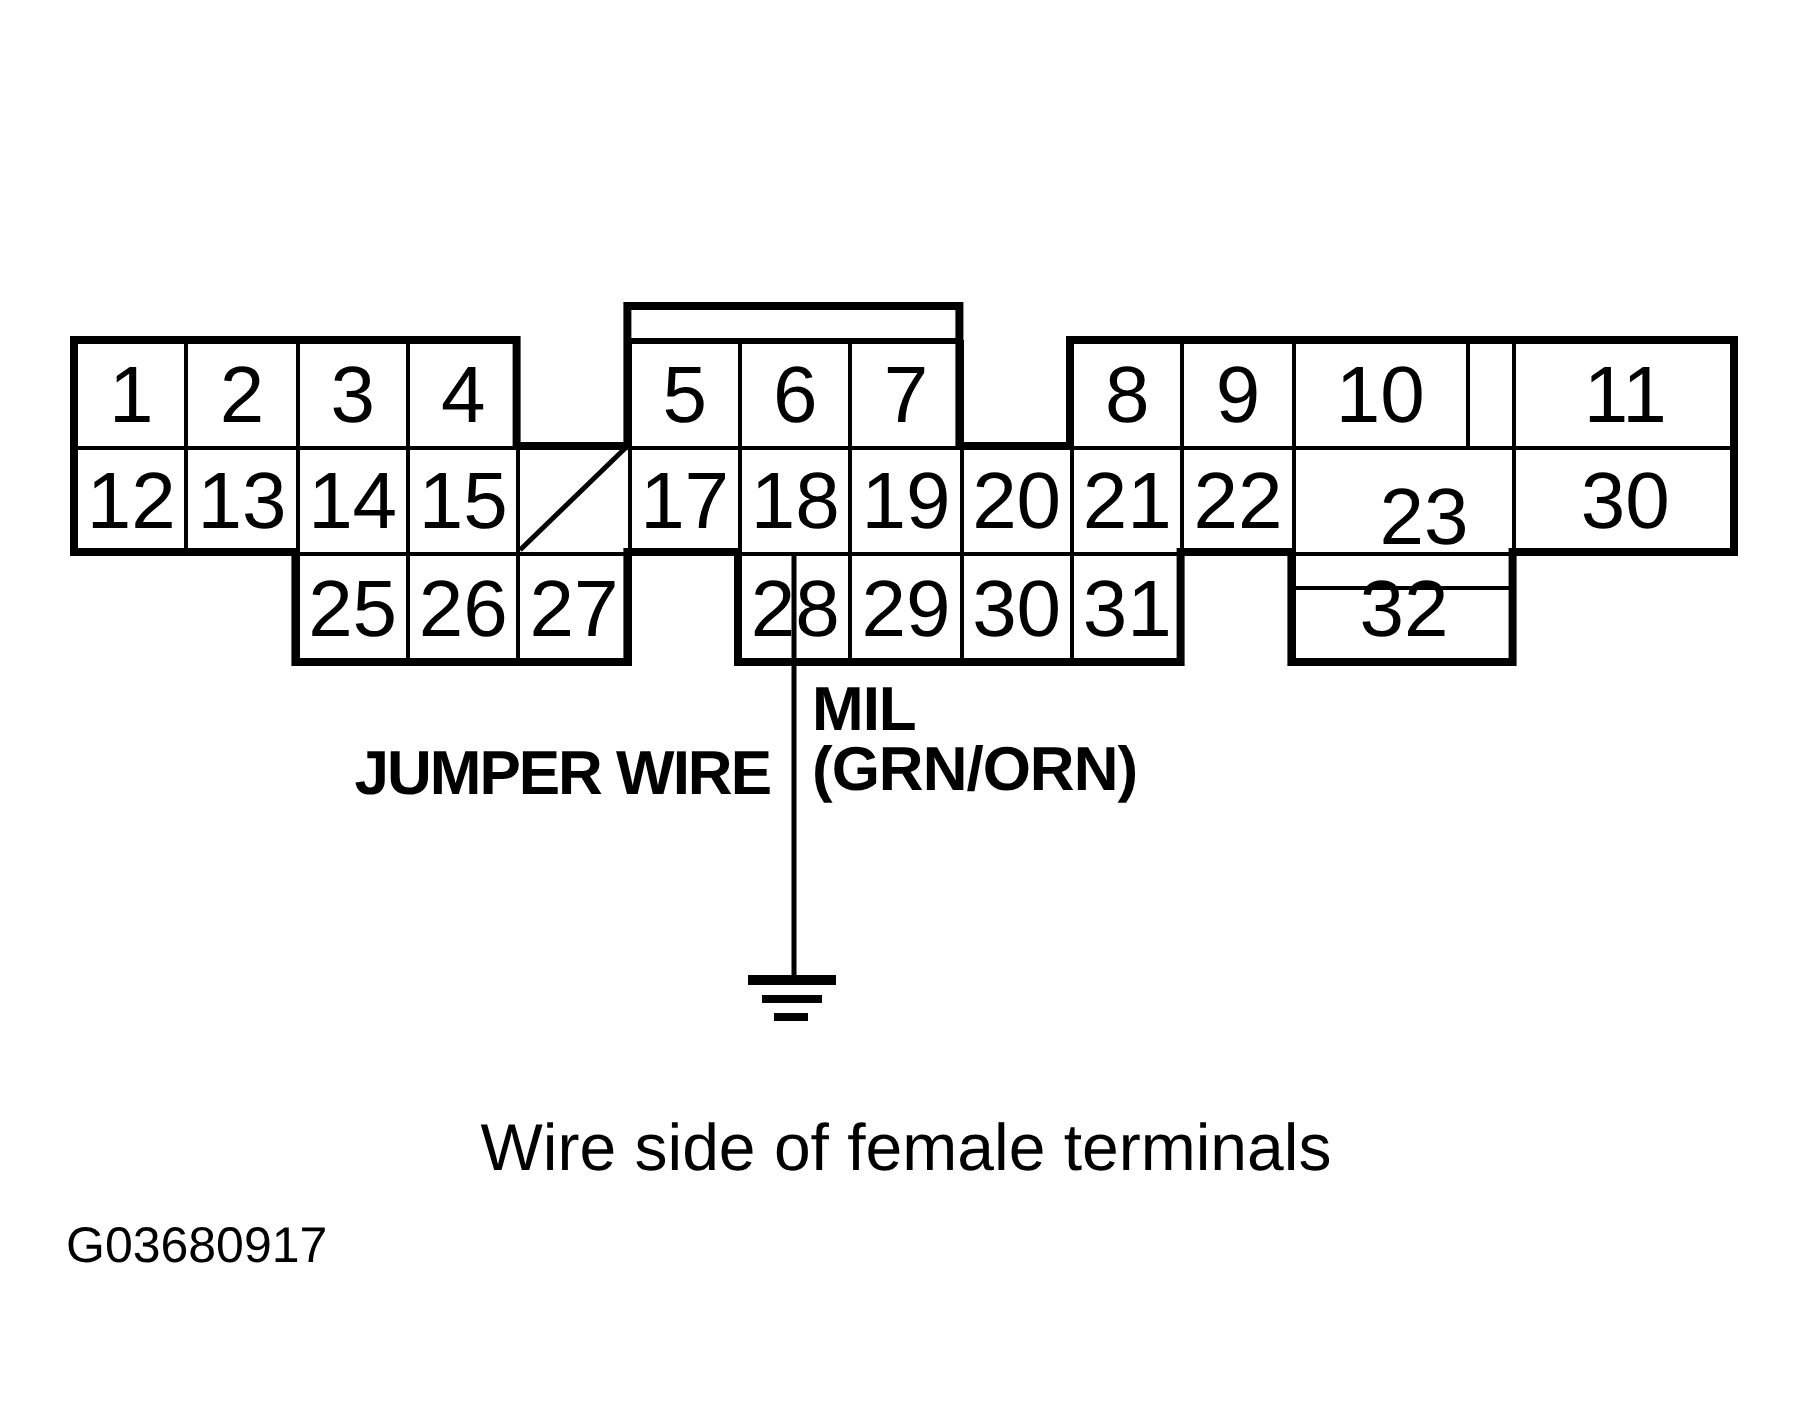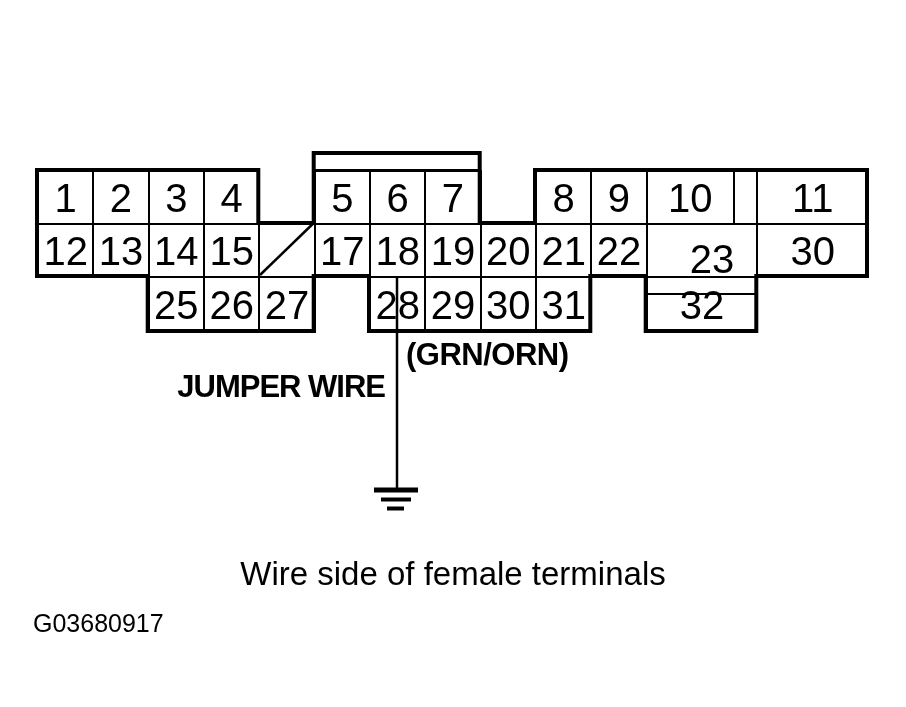--- a/index.html
+++ b/index.html
@@ -99,20 +99,21 @@
     <g>
       <line x1="374" y1="490" x2="418" y2="490" stroke="#000" stroke-width="5"></line>
       <line x1="381" y1="499.5" x2="411" y2="499.5" stroke="#000" stroke-width="4"></line>
       <line x1="387" y1="508.5" x2="404" y2="508.5" stroke="#000" stroke-width="4"></line>
     </g>
   </svg>
 
   <div class="label-jumper">JUMPER WIRE</div>
 
   <div class="label-mil">
+    <div>MIL</div>
     <div>(GRN/ORN)</div>
   </div>
 
   <div class="caption">Wire side of female terminals</div>
 
   <div class="figure-id">G03680917</div>
 
 </div>
 
 </body></html>

